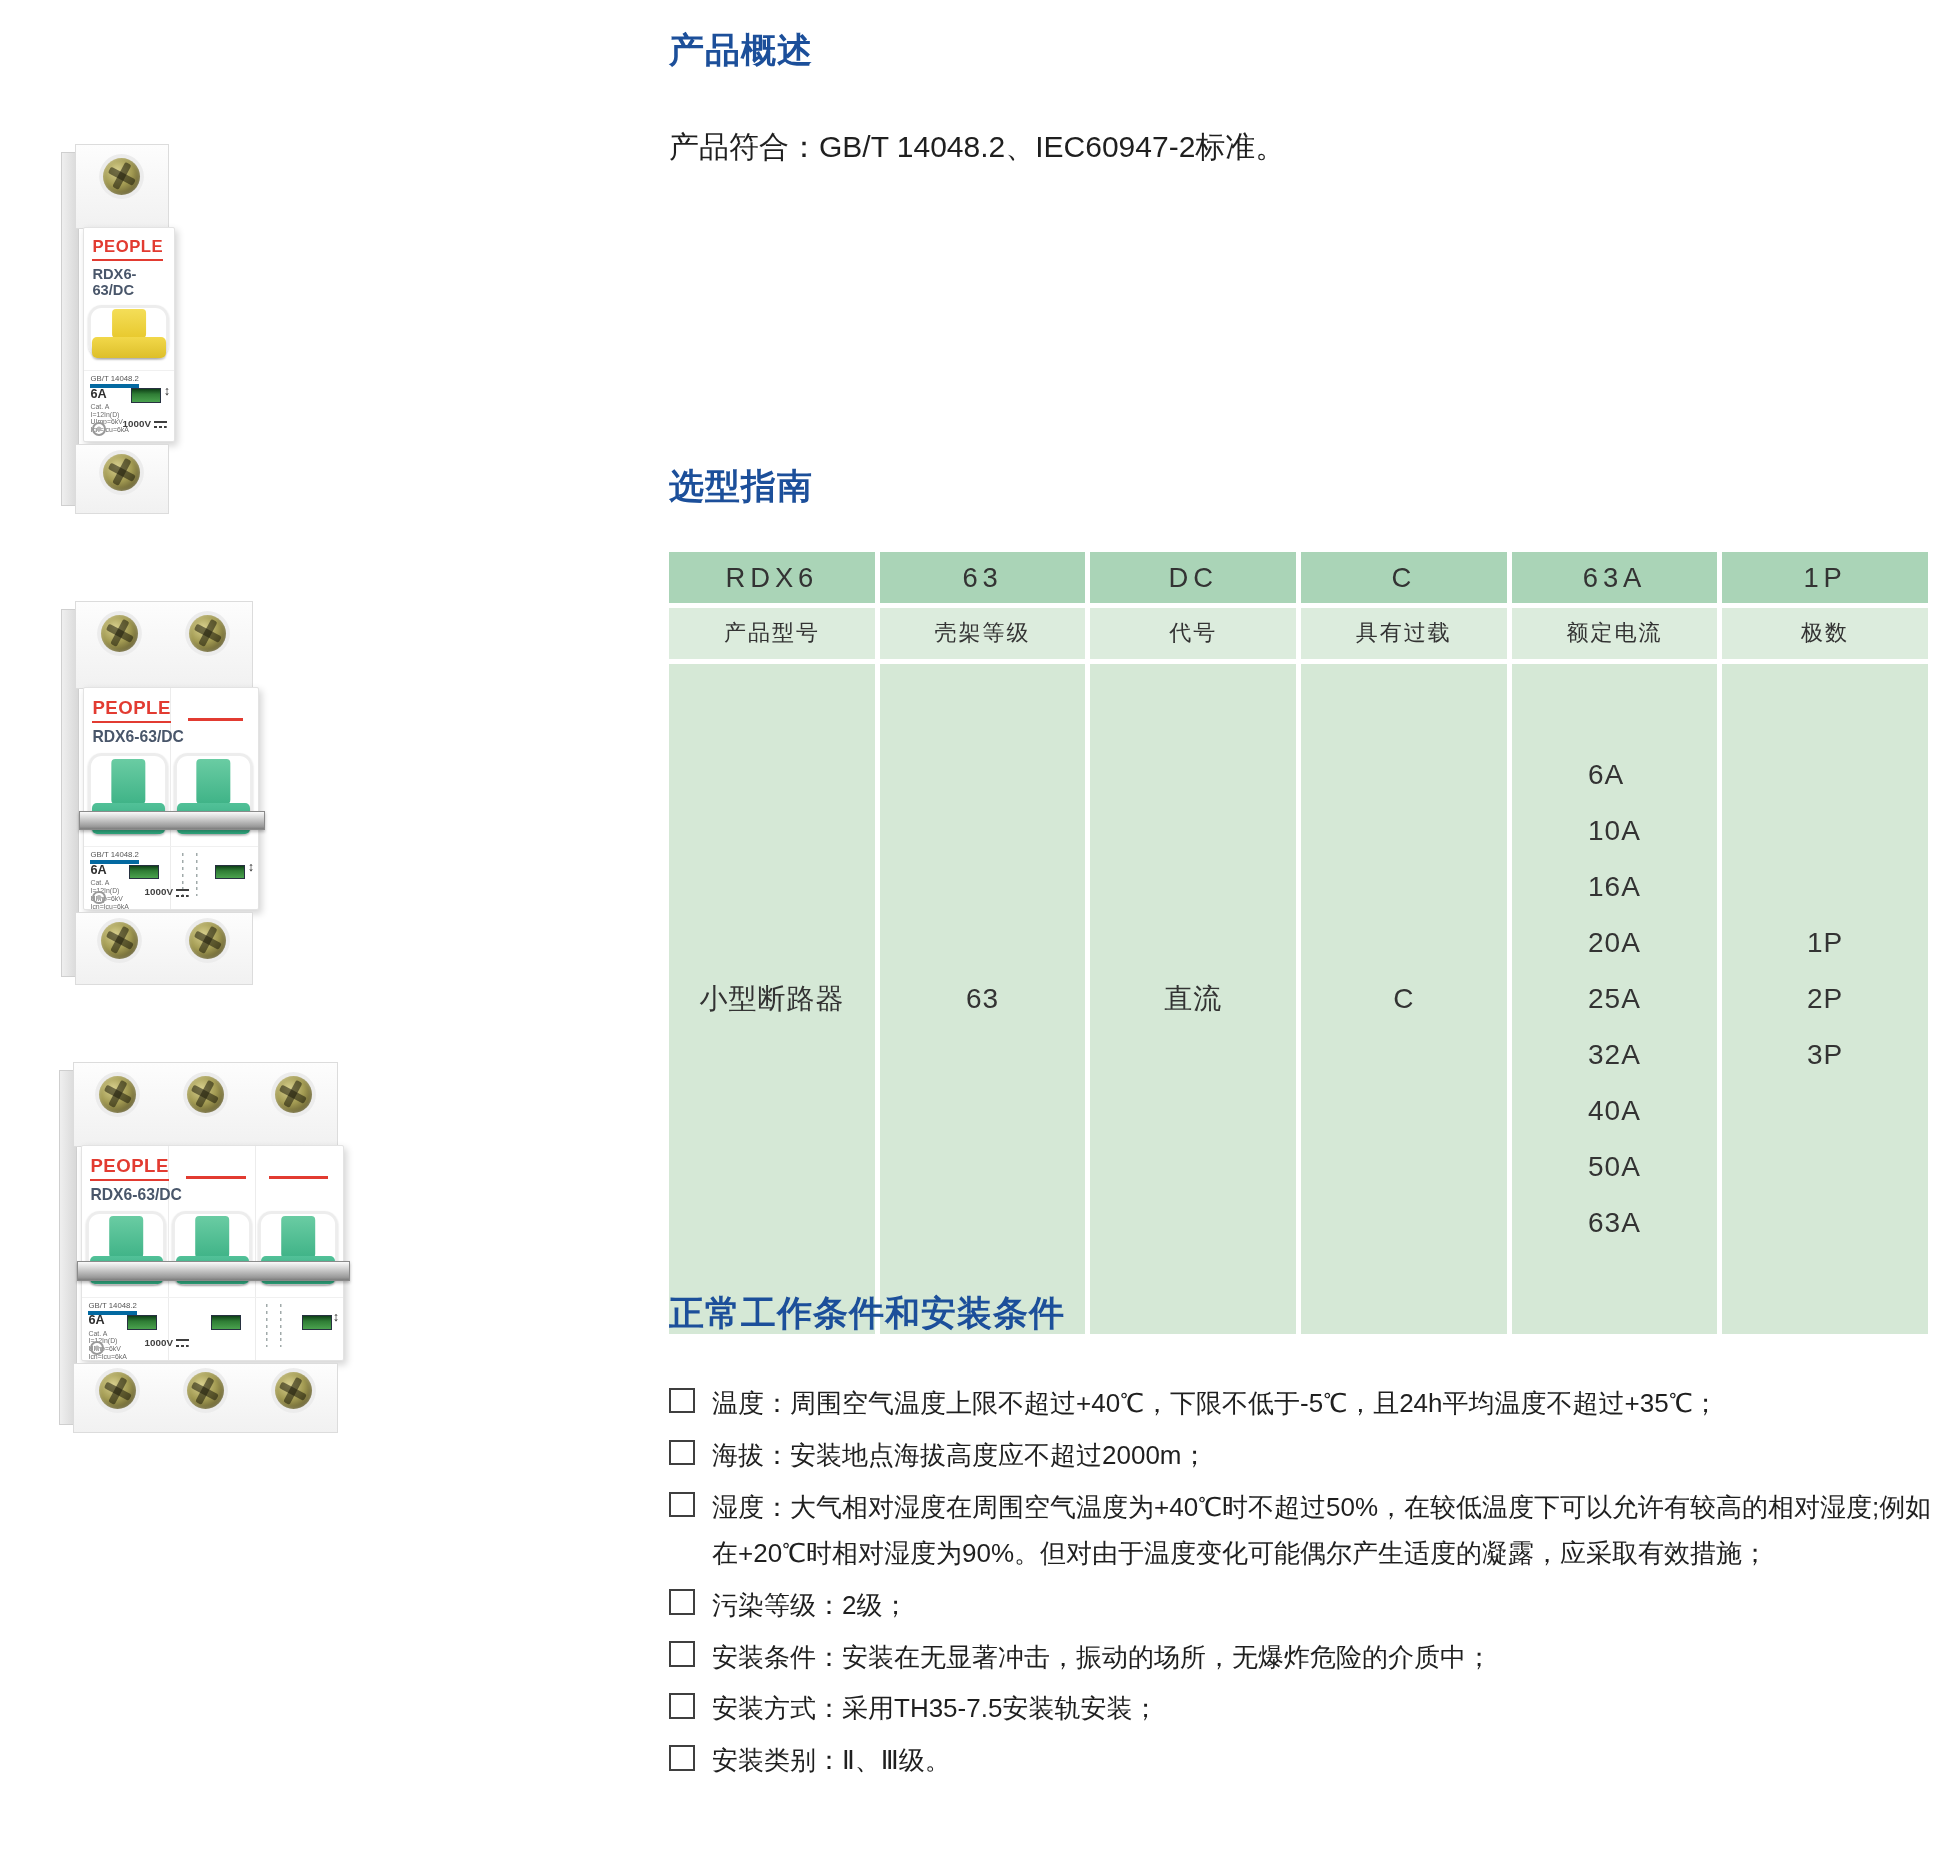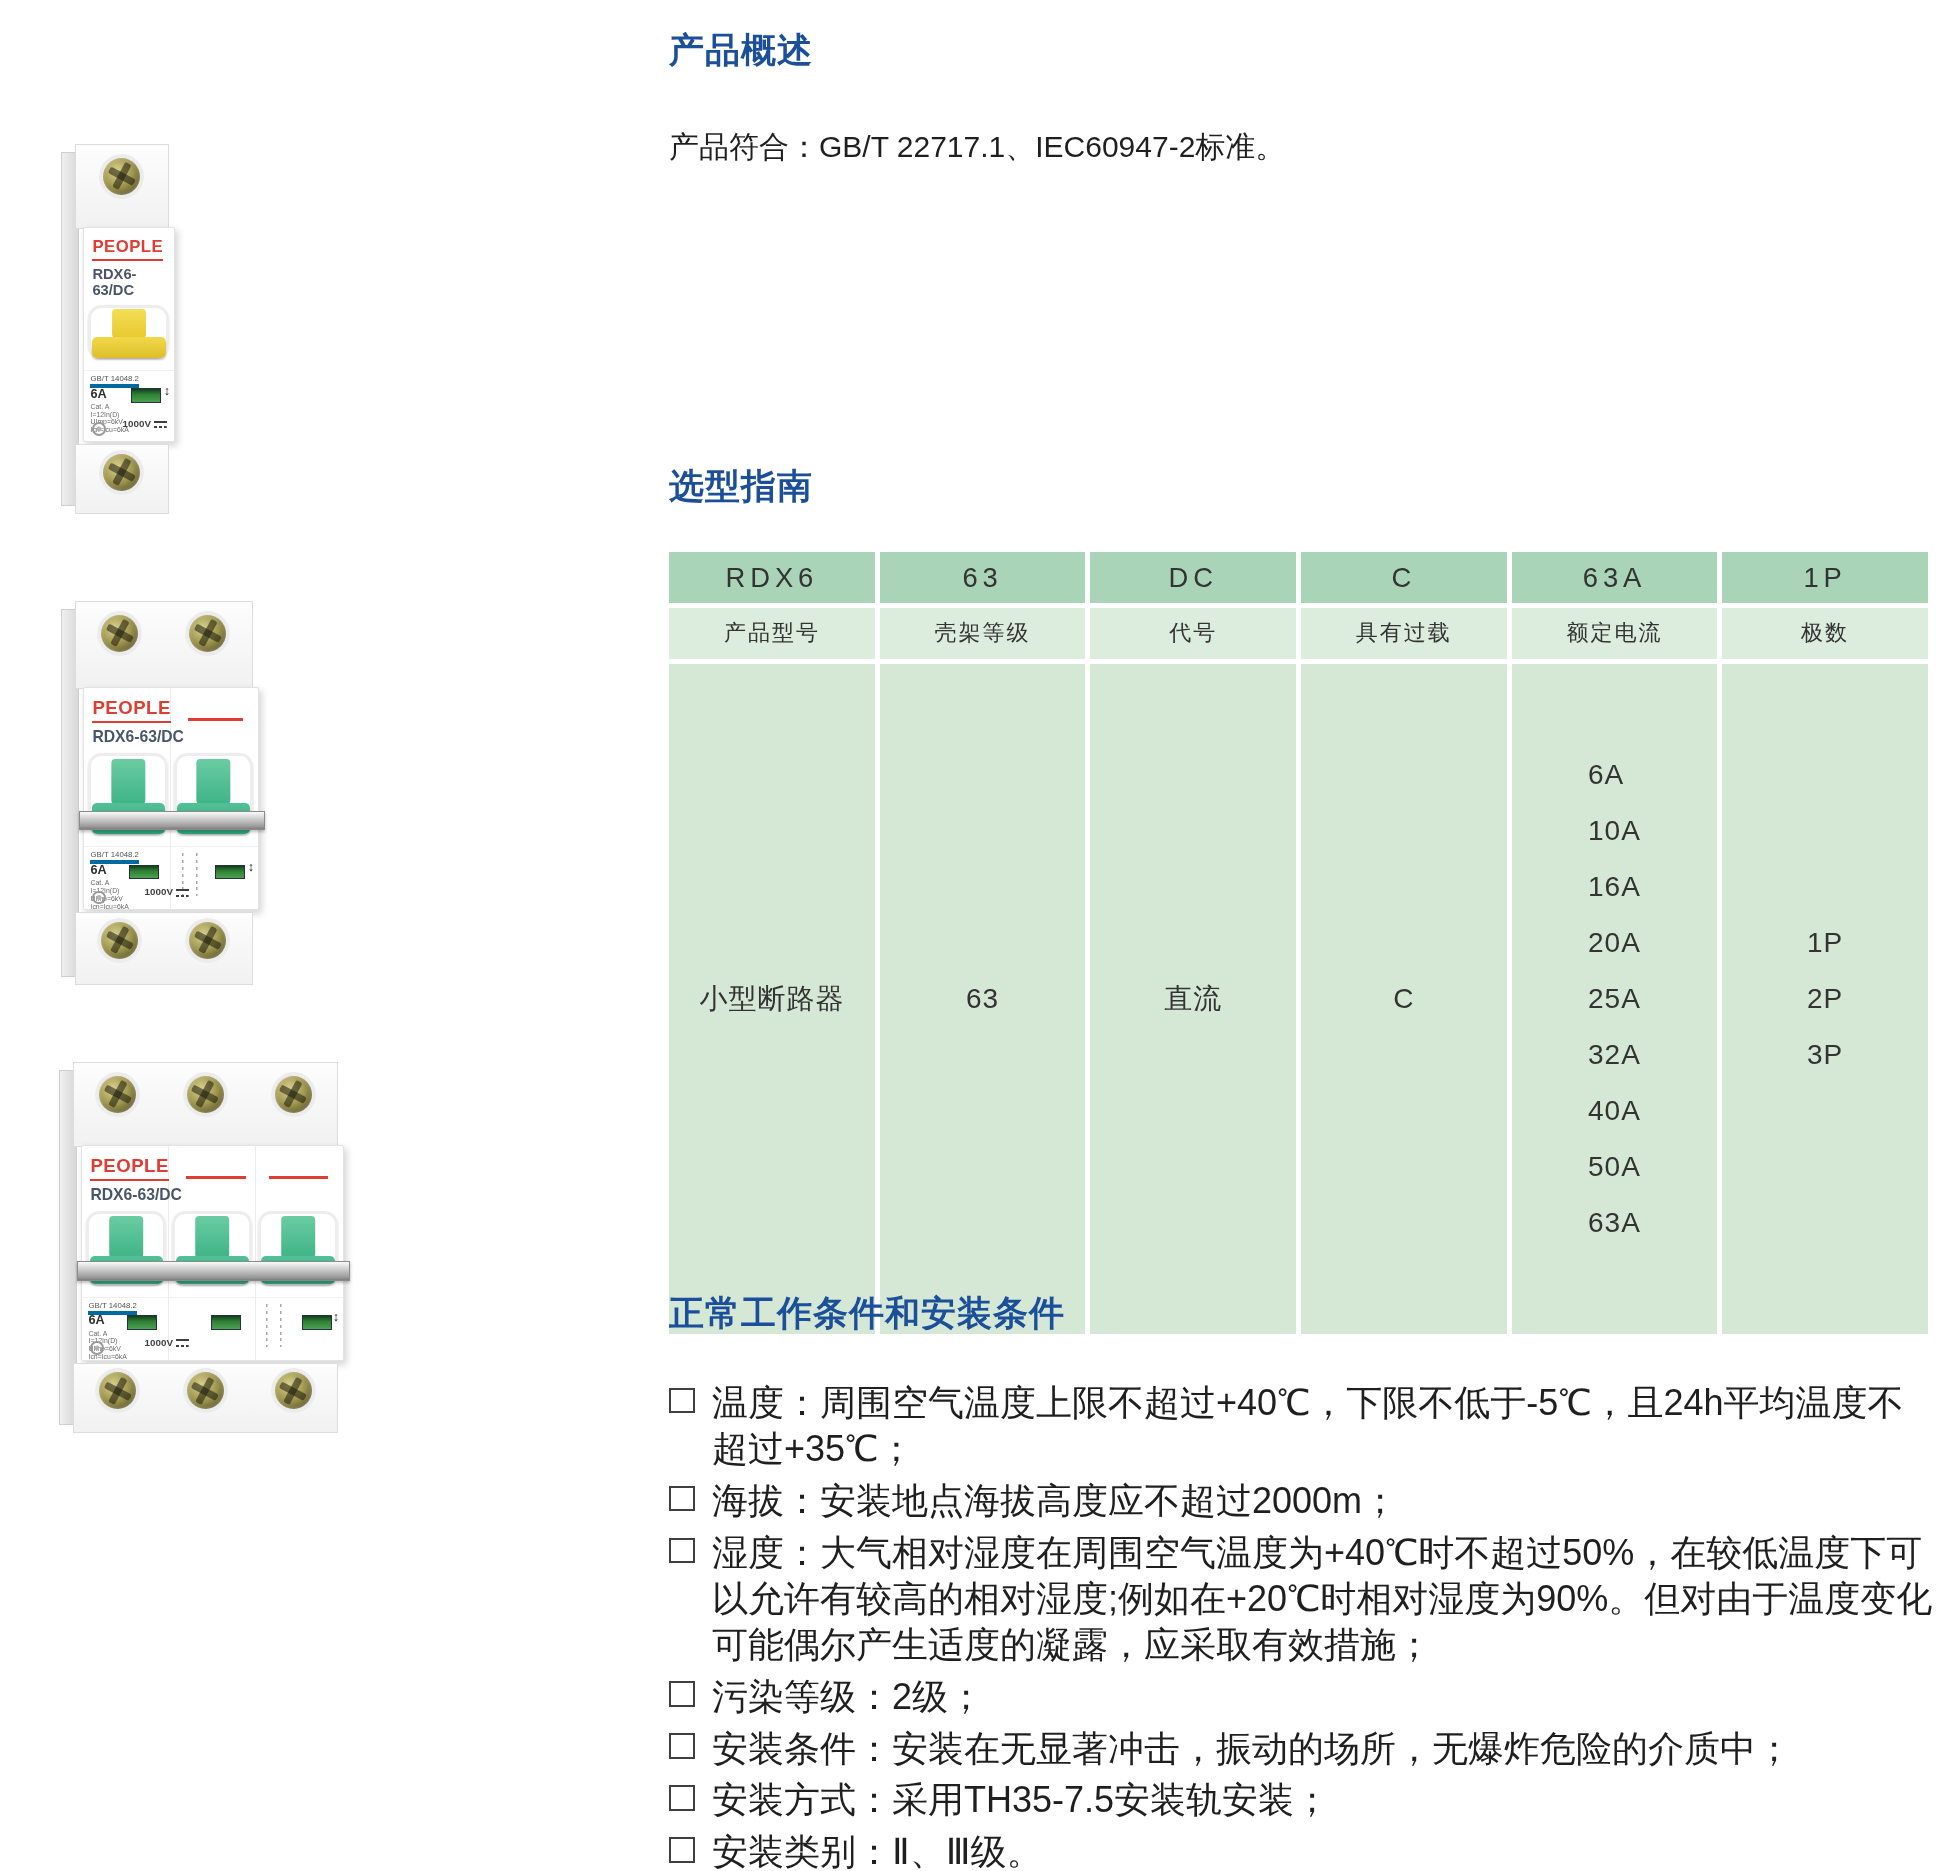--- a/index.html
+++ b/index.html
@@ -21,21 +21,21 @@
                display:grid; grid-template-columns:repeat(6,1fr);
                grid-template-rows:51px 51px 1fr; gap:4.9px; background:#fff; }
   .cell { display:flex; align-items:center; justify-content:center; color:#333; }
   .t-code  { background:#aad4b7; font-size:27.4px; letter-spacing:4.9px; }
   .t-label { background:#dcecdd; font-size:22px; letter-spacing:2px; }
   .t-body  { background:#d5e8d6; font-size:28px; letter-spacing:1px; }
   .t-list  { white-space:pre-line; line-height:56px; text-align:left; display:inline-block; }
 
   
   .cond-list { position:absolute; left:669px; top:1380px; width:1264px; }
-  .cond-item { position:relative; padding-left:43px; font-size:36px; line-height:46px;
+  .cond-item { position:relative; padding-left:43px; font-size:26px; line-height:46px;
                margin-bottom:5.9px; color:#1f1f1f; }
   .cond-box  { position:absolute; left:0; top:7.8px; width:25.5px; height:25.5px;
                border:2px solid #3f3f3f; background:#fff; }
 
   
   .breaker { position:absolute; }
   .b1 { left:61px; top:144px; width:114px; height:370px; }
   .b2 { left:61px; top:601px; width:198px; height:384px; }
   .b3 { left:59px; top:1062px; width:285px; height:371px; }
 
@@ -244,21 +244,21 @@
     <div class="tblock t-bot">
       <div class="screw"></div>
       <div class="screw"></div>
       <div class="screw"></div>
     </div>
   </div>
 
   <h2 class="sec-title" style="top:27.4px;">产品概述</h2>
 
   <div class="overview-block">
-    <p class="overview-comp">产品符合：GB/T 22717.1、IEC60947-2标准。</p>
+    <p class="overview-comp">产品符合：GB/T 14048.2、IEC60947-2标准。</p>
   </div>
 
   <h2 class="sec-title" style="top:463px;">选型指南</h2>
 
   <div class="sel-table">
     <div class="cell t-code">RDX6</div>
     <div class="cell t-code">63</div>
     <div class="cell t-code">DC</div>
     <div class="cell t-code">C</div>
     <div class="cell t-code">63A</div>

